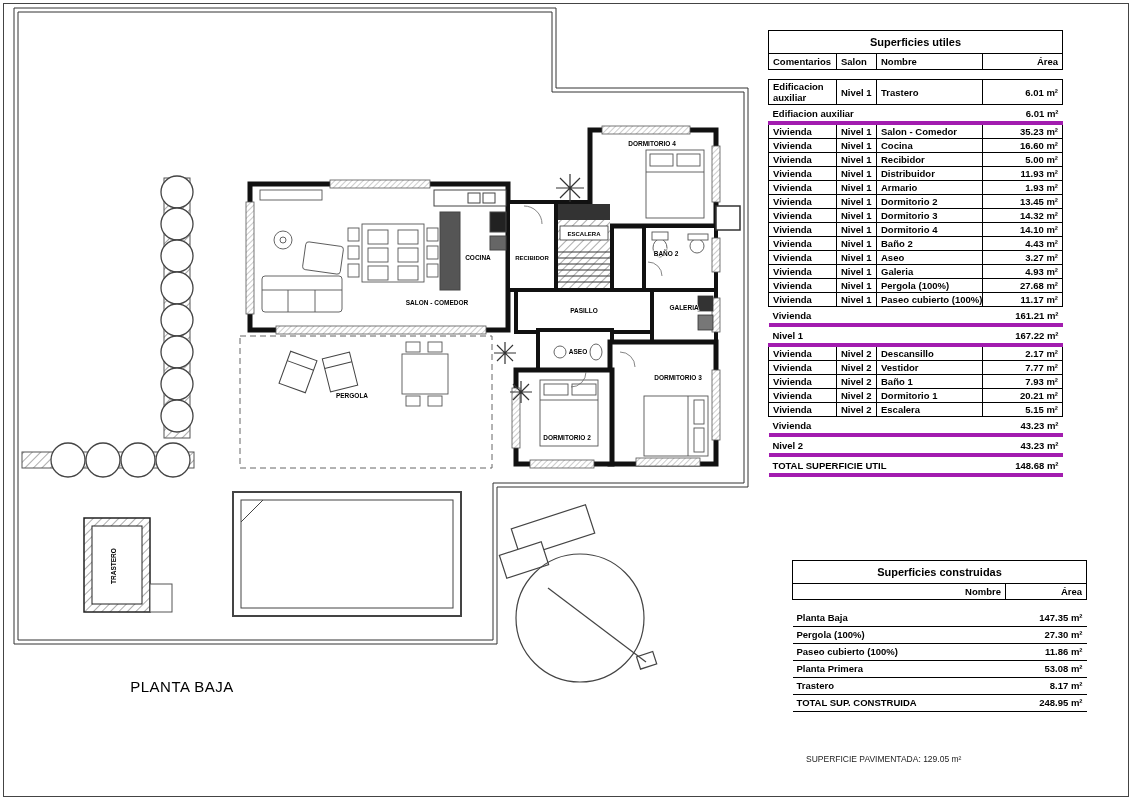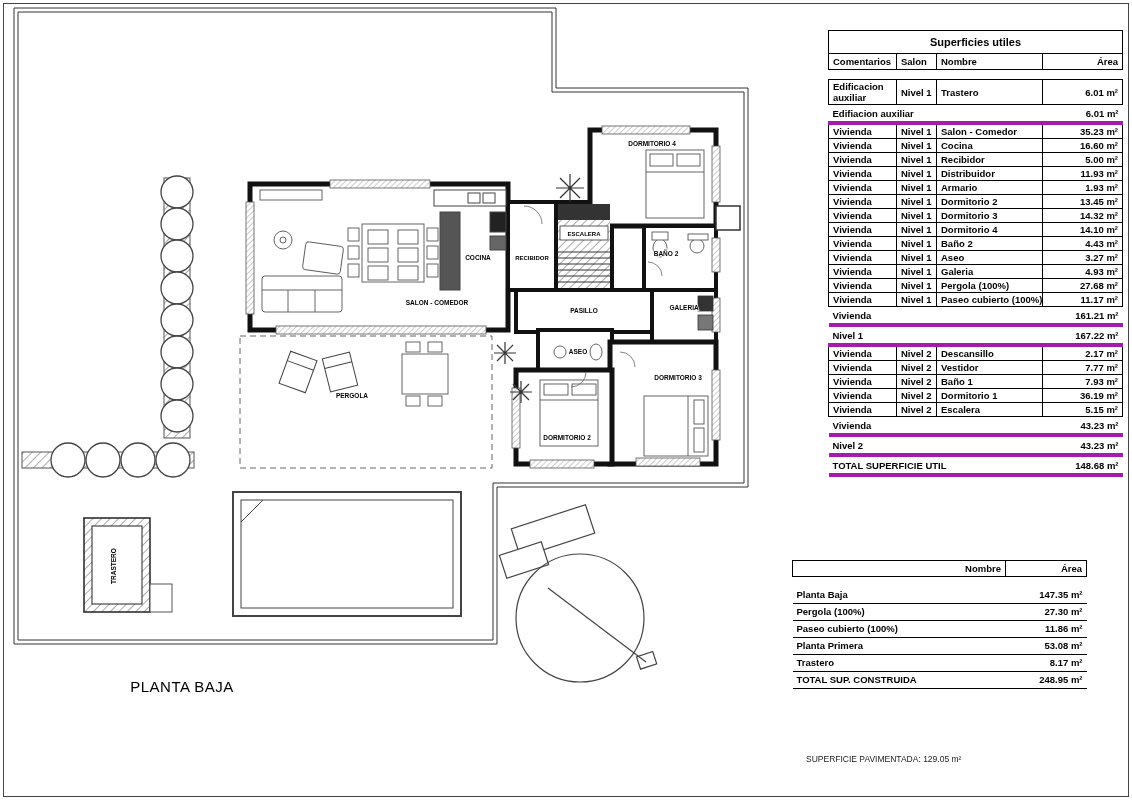--- a/index.html
+++ b/index.html
@@ -10,21 +10,21 @@
   }
   .frame { position:absolute; left:3px; top:3px; right:3px; bottom:3px; border:1px solid #444; pointer-events:none; }
 
   svg.plan { position:absolute; left:0; top:0; }
   svg text { font-family:"Liberation Sans","DejaVu Sans",sans-serif; }
   .room-label { font-size:6.5px; font-weight:bold; fill:#000; paint-order:stroke; stroke:#ffffff; stroke-width:1.5px; }
   .small-label { font-size:6px; }
   .plan-title { font-size:15px; fill:#000; letter-spacing:0.5px; }
 
   table.sched { position:absolute; border-collapse:collapse; table-layout:fixed; font-size:9.5px; font-weight:bold; color:#000; }
-  .t1 { left:828px; top:30px; width:294px;padding-left:16px; }
+  .t1 { left:768px; top:30px; width:294px;padding-left:16px; }
   .t2 { left:792px; top:560px; width:294px; }
   .sched th.title { border:1.2px solid #000; font-size:11px; padding:5px 2px; text-align:center; }
   .sched tr.head th { border:1.2px solid #000; padding:2px 4px; text-align:left; font-size:9.5px; }
   .sched tr.head th.c { text-align:right; }
   .sched tr.gap td { height:10px; border:none; padding:0; }
   .sched td { padding:1px 4px; vertical-align:middle; }
   .sched tr.data td.cell { border:1px solid #000; }
   .area { text-align:right; }
   .nowrap { white-space:nowrap; overflow:hidden; }
   .sched tr.subtotal td, .sched tr.total td { border-bottom:4px solid #a21caf; padding:2.5px 4px; }
@@ -395,21 +395,21 @@
         <tr class="data">
           <td class="cell">Vivienda</td>
           <td class="cell nowrap">Nivel 2</td>
           <td class="cell nowrap">Baño 1</td>
           <td class="cell area nowrap">7.93 m²</td>
         </tr>
         <tr class="data">
           <td class="cell">Vivienda</td>
           <td class="cell nowrap">Nivel 2</td>
           <td class="cell nowrap">Dormitorio 1</td>
-          <td class="cell area nowrap">36.19 m²</td>
+          <td class="cell area nowrap">20.21 m²</td>
         </tr>
         <tr class="data">
           <td class="cell">Vivienda</td>
           <td class="cell nowrap">Nivel 2</td>
           <td class="cell nowrap">Escalera</td>
           <td class="cell area nowrap">5.15 m²</td>
         </tr>
         <tr class="subtotal">
           <td class="sublab" colspan="3">Vivienda</td>
           <td class="area nowrap">43.23 m²</td>
@@ -424,20 +424,23 @@
         </tr>
       </tbody>
   </table>
 
   <table class="sched t2">
     <colgroup>
         <col style="width:213px">
         <col style="width:81px">
       </colgroup>
     <thead>
+      <tr>
+        <th class="title" colspan="2">Superficies construidas</th>
+      </tr>
       <tr class="head">
         <th class="c">Nombre</th>
         <th class="c">Área</th>
       </tr>
       <tr class="gap">
           <td colspan="2"></td>
         </tr>
     </thead>
     <tbody>
         <tr class="crow">

